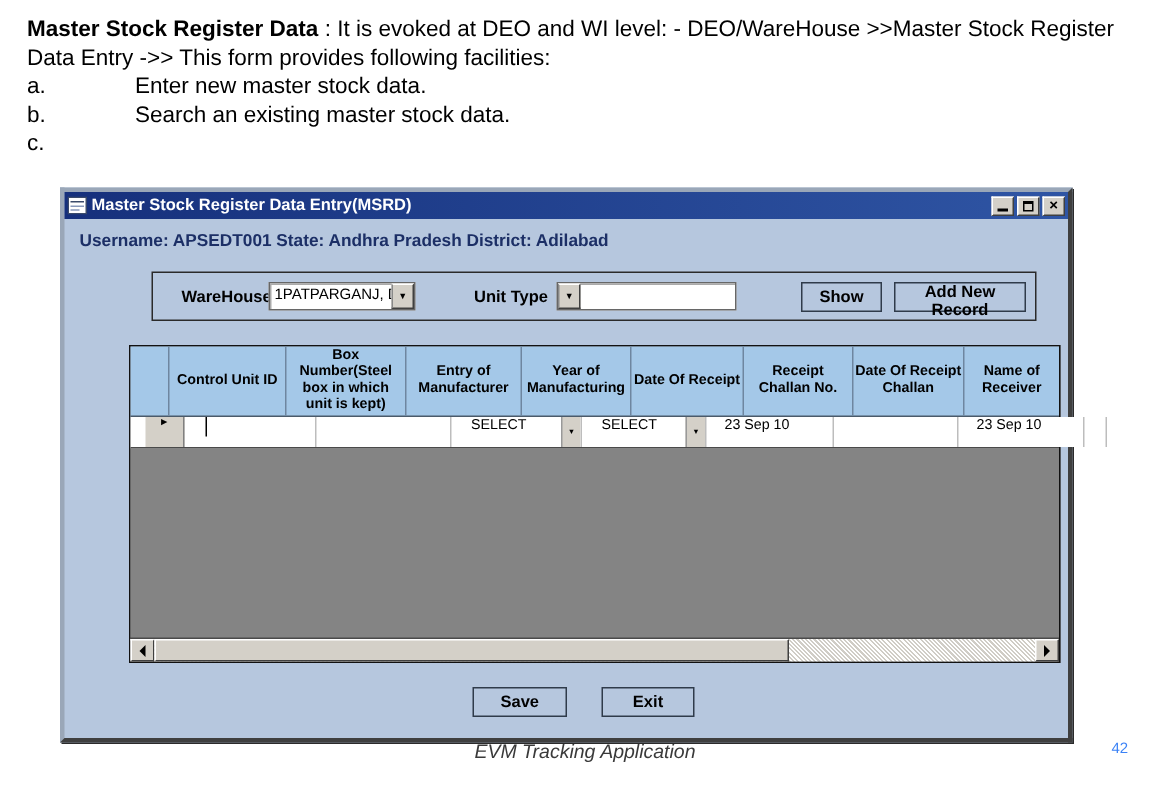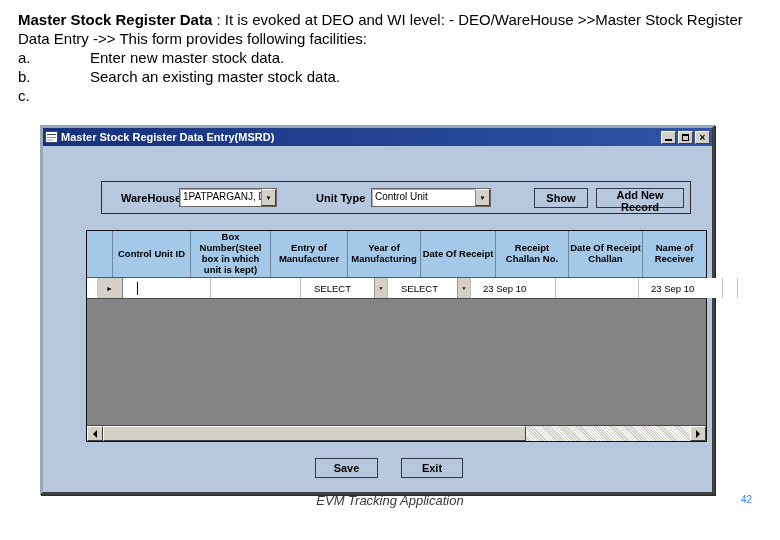--- a/index.html
+++ b/index.html
@@ -77,21 +77,21 @@
   .gh-cell {
     border-right:1px solid #6e86a0; font-size:9.5px; font-weight:bold;
     display:flex; align-items:center; justify-content:center; text-align:center;
     padding:1px; line-height:1.15; overflow:hidden; flex:none;
   }
   .c0 { width:26px; } .c1 { width:78px; } .c2 { width:80px; } .c3 { width:77px; }
   .c4 { width:73px; } .c5 { width:75px; } .c6 { width:73px; } .c7 { width:74px; }
   .c8 { flex:1 !important; width:auto; border-right:none; }
   .grid-row { display:flex; height:21px; background:#fff; border-bottom:1px solid #4a4a4a; flex:none; }
   .gr-cell {
-    border-right:1px solid #bdbdbd; font-size:9.5px; display:flex; align-items:center;
+    border-right:1px solid #bdbdbd; font-size:9.5px; display:flex; 
     padding:0 2px; background:#fff; overflow:hidden; flex:none;margin-left:10px;
   }
   .gr-cell.sel { background:#d4d0c8; justify-content:center; border-right:1px solid #808080; padding:0; }
   .row-pointer { font-size:7px; line-height:1; color:#000; }
   .caret { width:1px; height:13px; background:#000; margin-left:2px; }
   .combo-cell { padding:0; justify-content:space-between; }
   .combo-cell .cell-text { padding-left:3px; }
   .mini-btn {
     width:13px; height:100%; background:#d4d0c8; border-left:1px solid #999;
     display:flex; align-items:center; justify-content:center; font-size:5px; color:#000; flex:none;
@@ -153,30 +153,30 @@
         </span>
       <span class="tb-btn center">
           <span class="glyph-max"></span>
         </span>
       <span class="tb-btn center">
           <span class="glyph-close">×</span>
         </span>
     </span>
   </div>
 
+  <div class="userline">Username: APSEDT001 State: Andhra Pradesh District: Adilabad</div>
 
   <div class="form-panel">
     <span class="fld-label lbl-warehouse">WareHouse ID</span>
     <div class="combo combo-warehouse">
       <span class="combo-text">1PATPARGANJ, DELHI</span>
       <span class="combo-btn">▼</span>
     </div>
     <span class="fld-label lbl-unittype">Unit Type</span>
     <div class="combo combo-unittype">
-      <span class="combo-text">Control Unit</span>
       <span class="combo-btn">▼</span>
     </div>
     <button class="btn show-btn">Show</button>
     <button class="btn add-btn">Add New Record</button>
   </div>
 
   <div class="grid">
     <div class="grid-header">
       <div class="gh-cell c0"></div>
       <div class="gh-cell c1">Control Unit ID</div>

